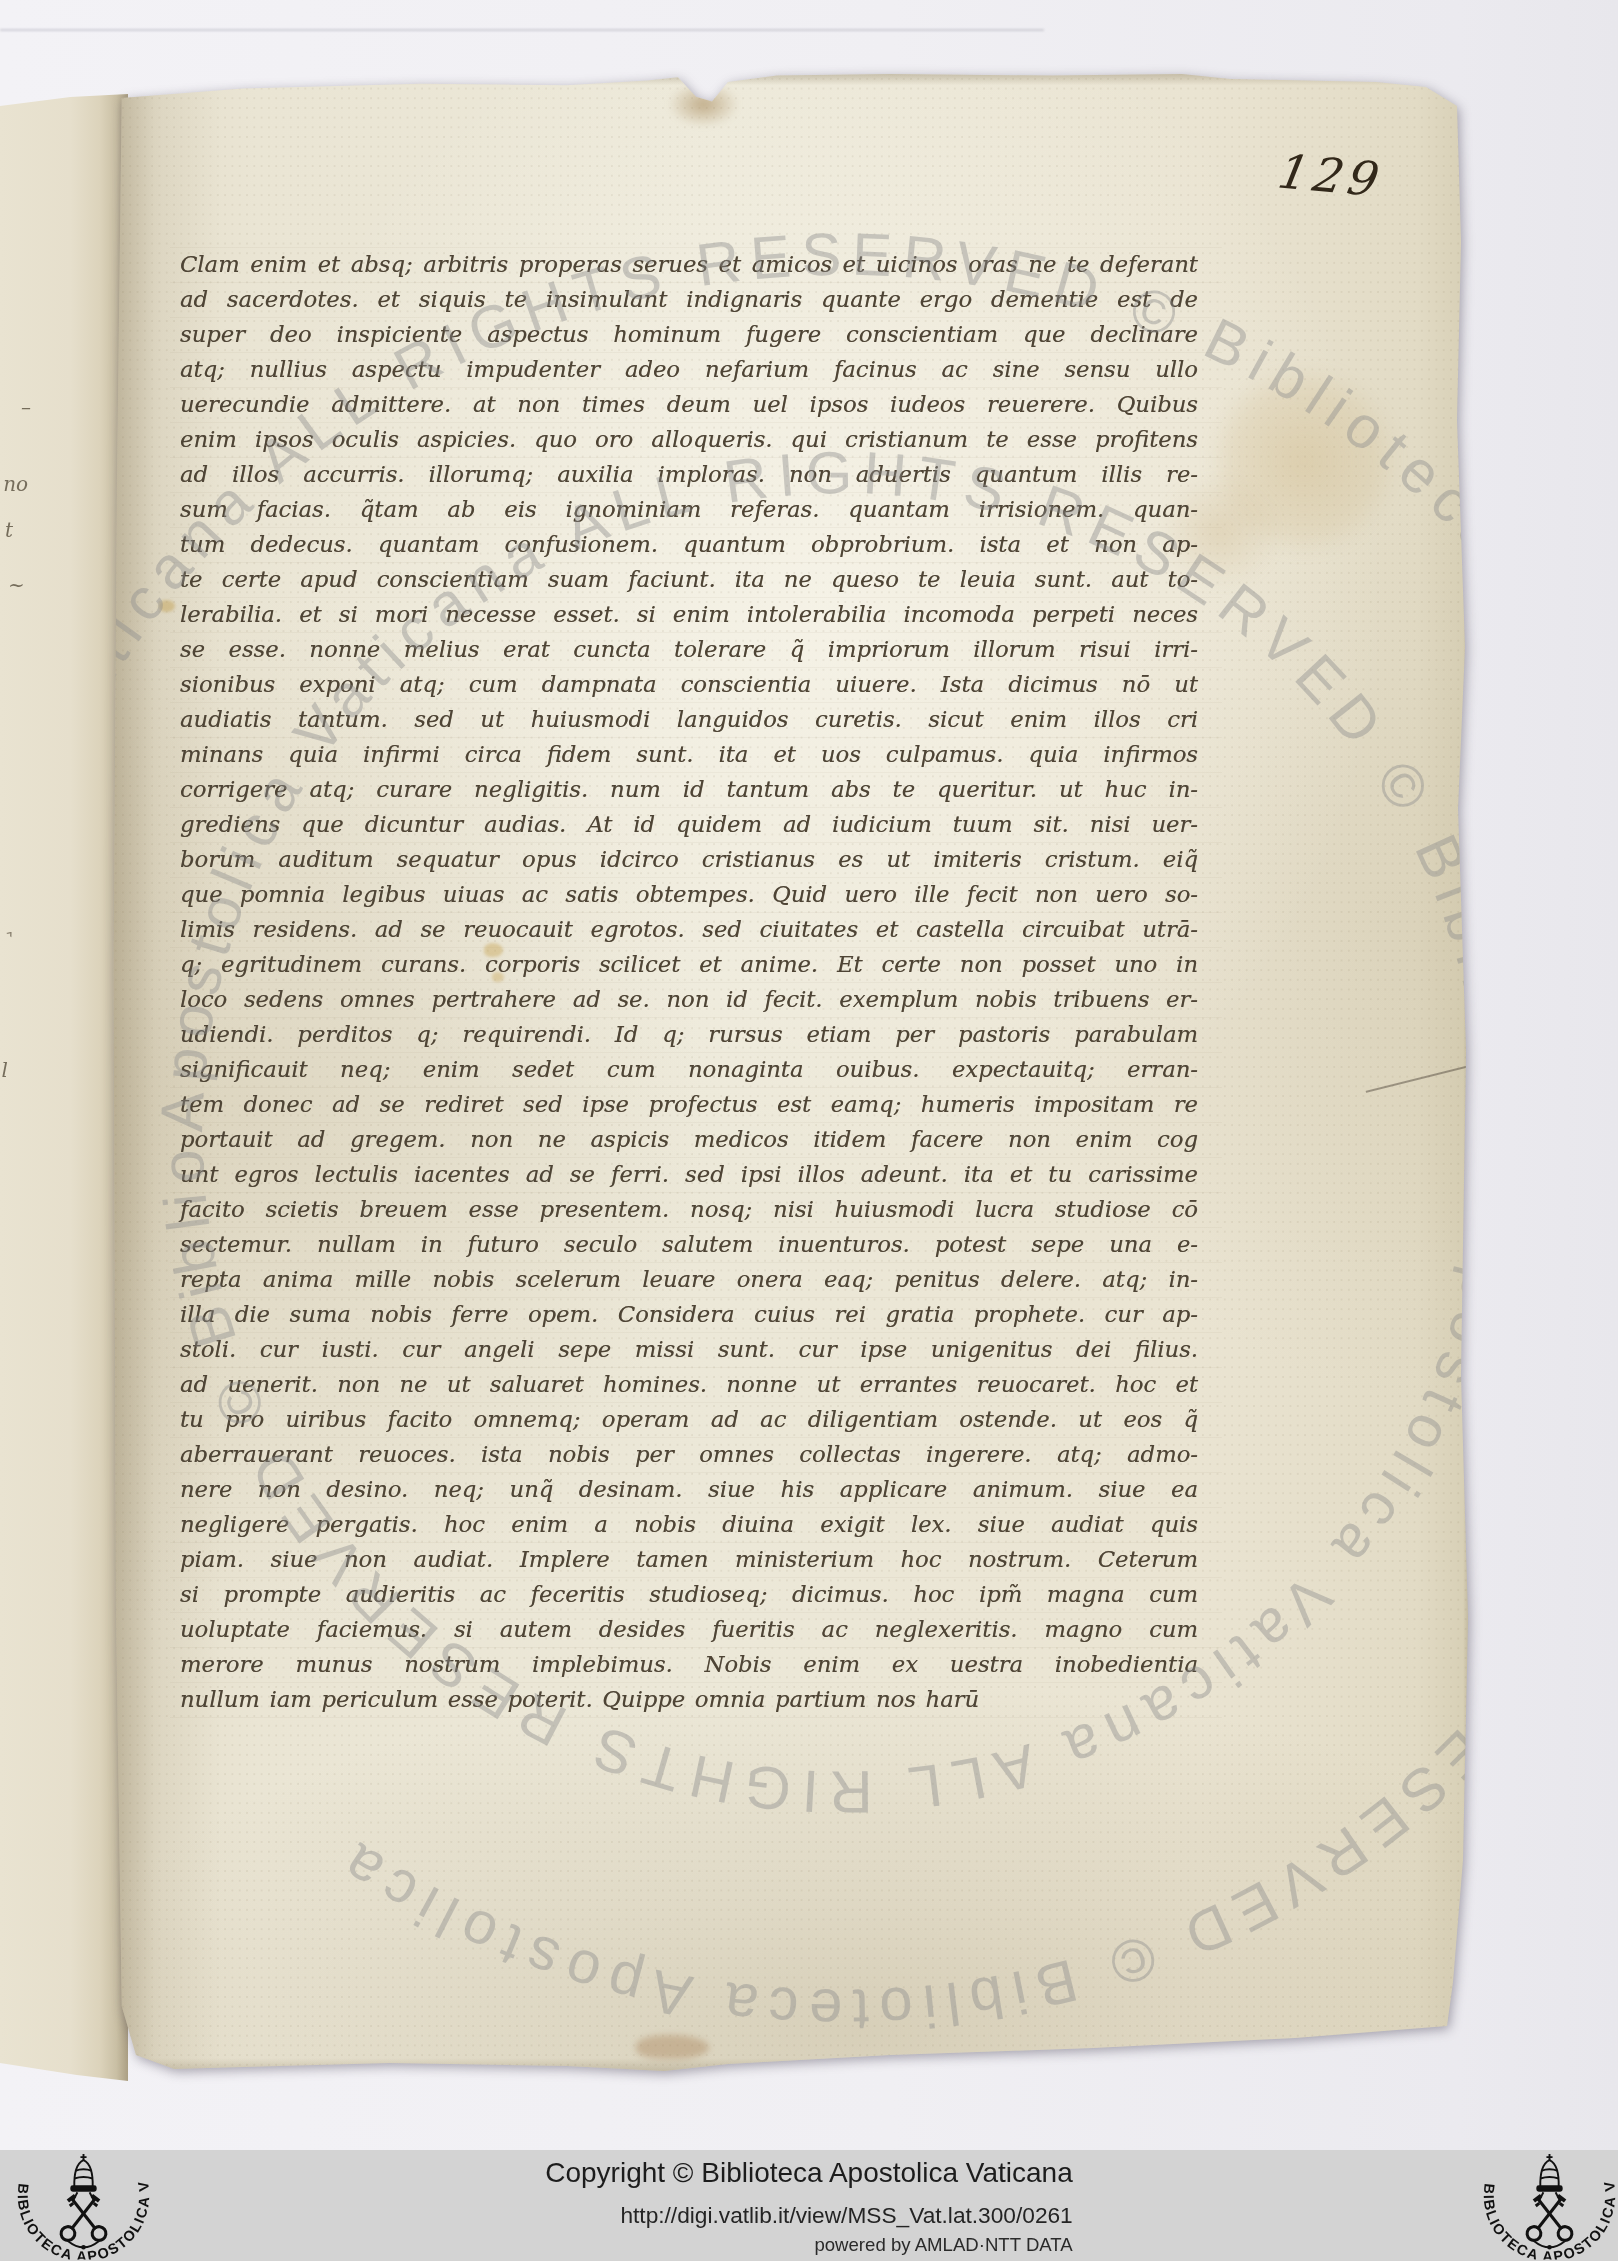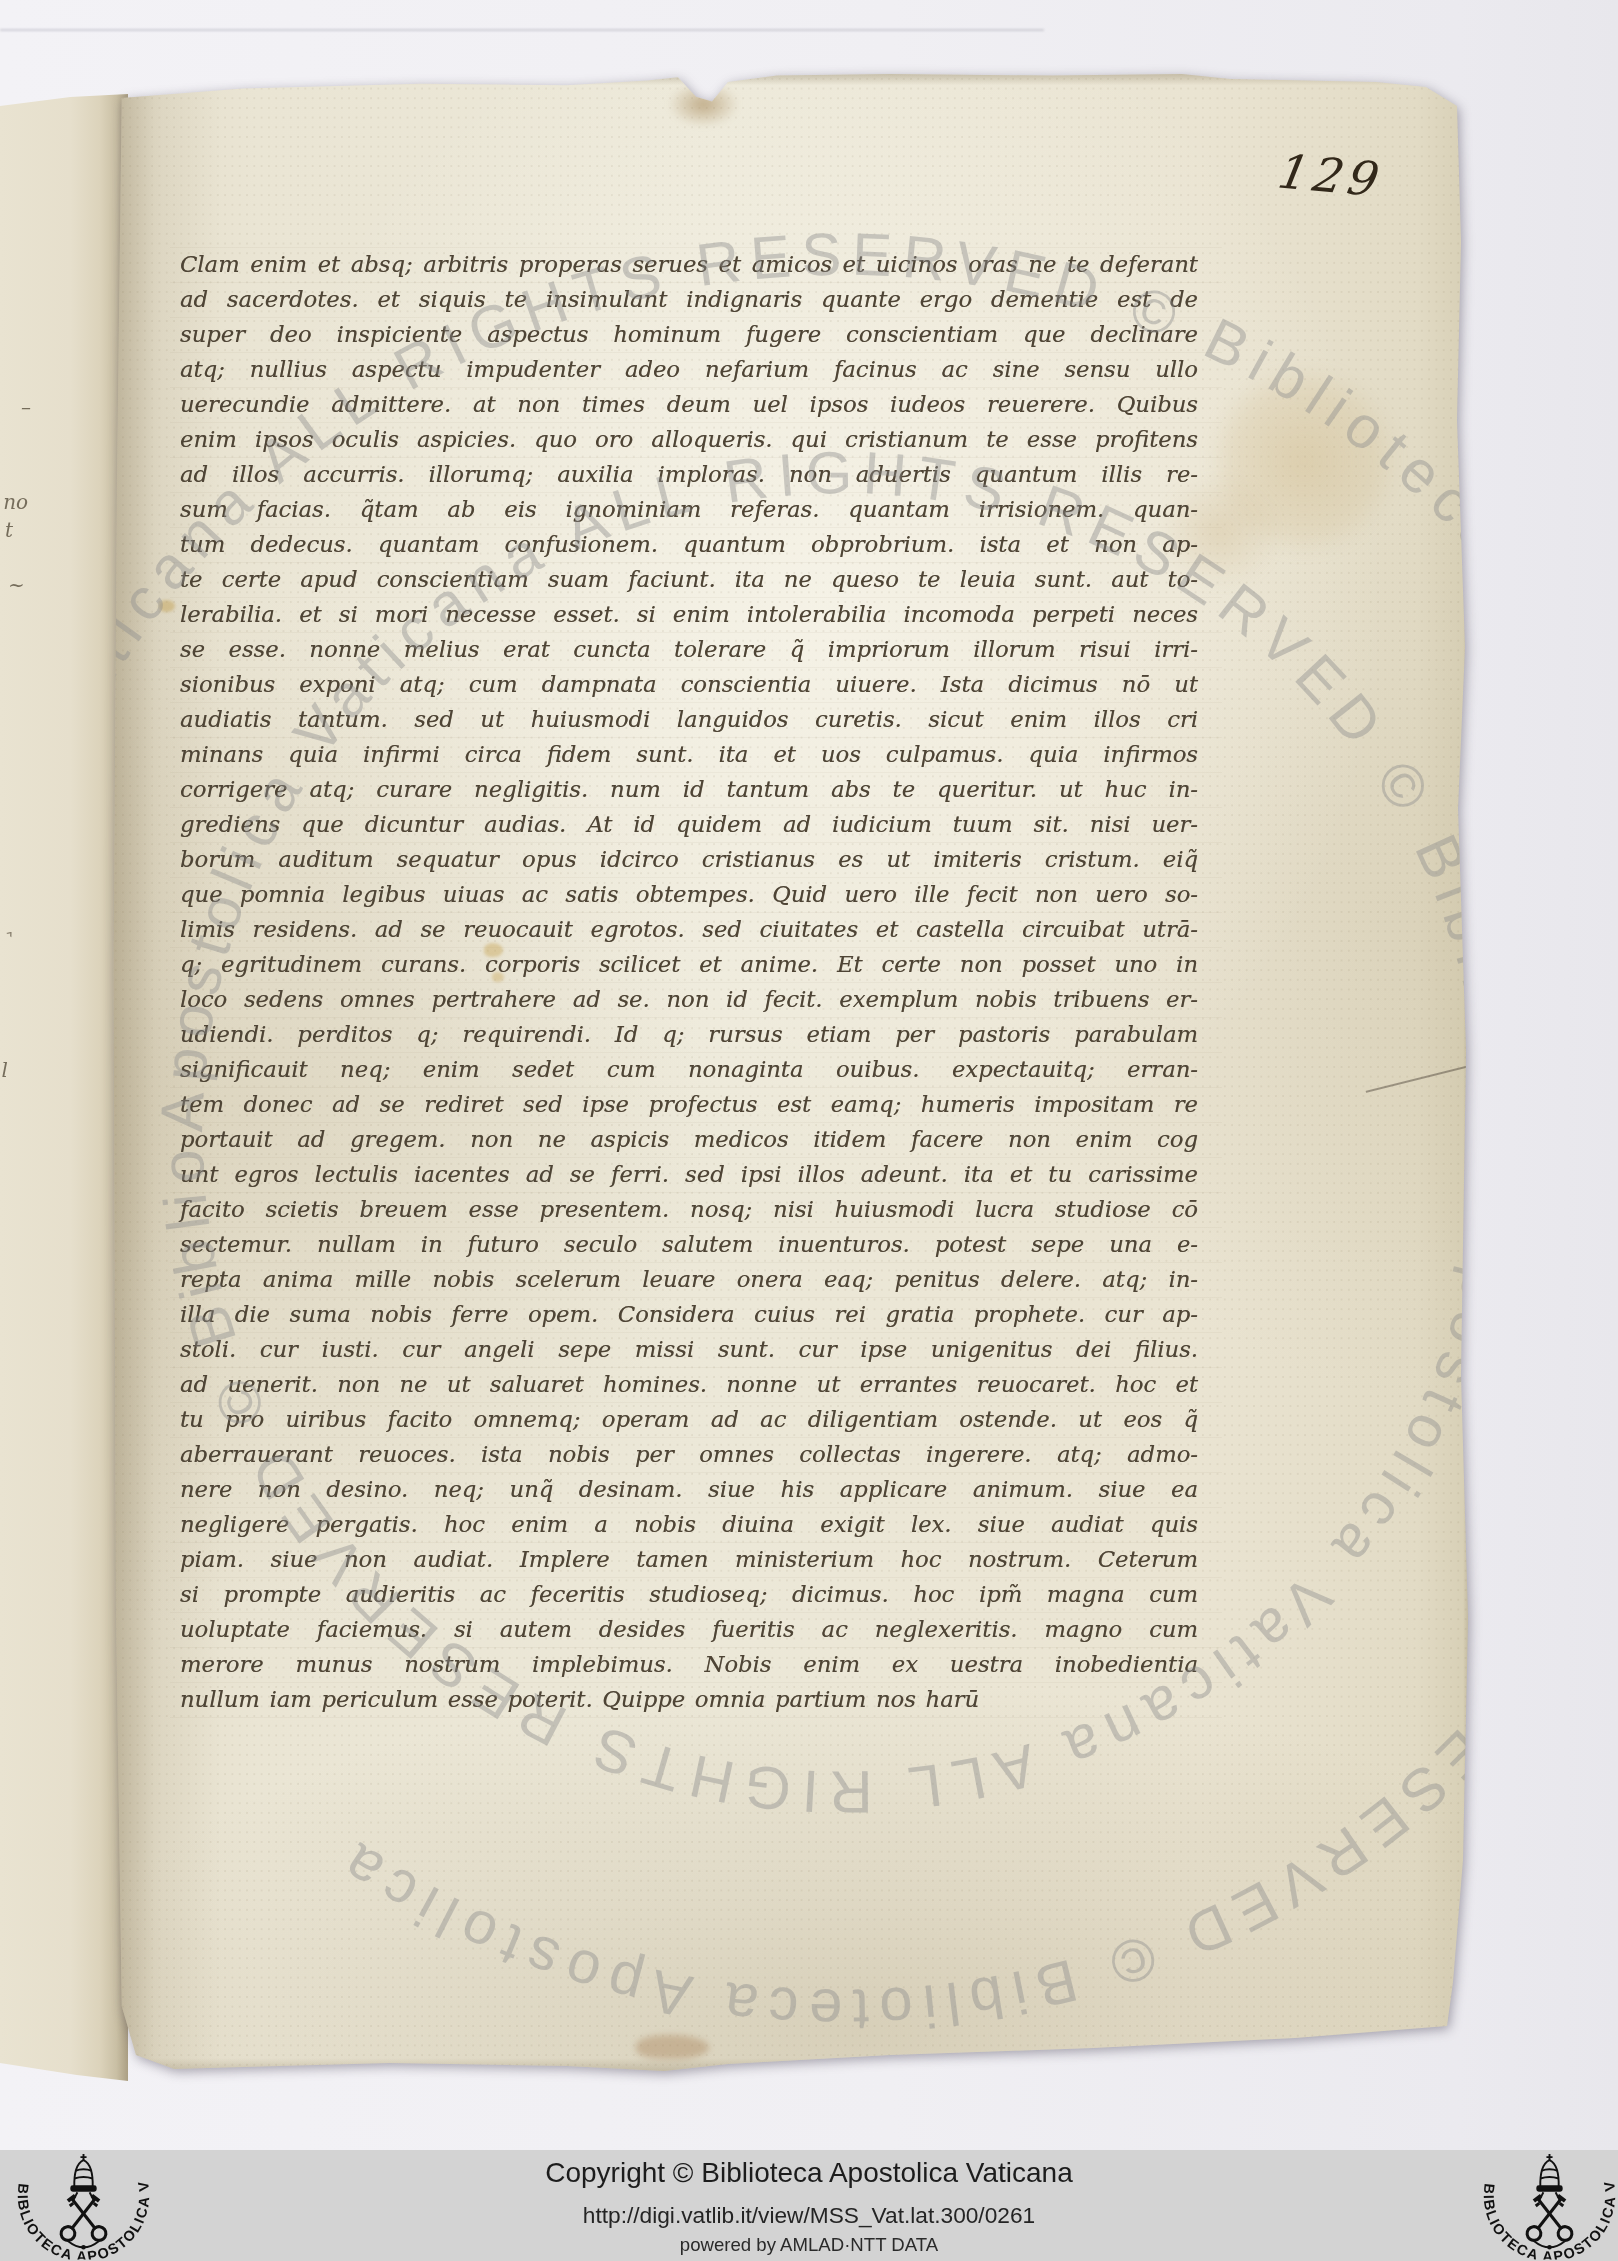--- a/index.html
+++ b/index.html
@@ -9,21 +9,21 @@
   .top-crease{position:absolute;left:0;top:29px;width:1044px;height:1.6px;
     background:rgba(150,150,162,.35);filter:blur(0.8px);}
 
   
   .left-sliver{position:absolute;left:0;top:94px;width:128px;height:1987px;
     background:linear-gradient(90deg,#e9e3d1 0%,#e6dfcc 55%,#dcd3bb 78%,#c9bfa4 91%,#ab9f83 100%);
     clip-path:polygon(0 0.6%,55% 0.15%,100% 0%,100% 100%,60% 99.7%,0 99.1%);}
   .frag{position:absolute;font-family:"DejaVu Serif",serif;font-style:italic;
     color:#59503f;opacity:.8;font-size:20px;}
   .frag-0{left:21px;top:301px;}
-  .frag-1{left:3.2px;top:396px;}
+  .frag-1{left:3.2px;top:378px;}
   .frag-2{left:4.9px;top:424px;}
   .frag-3{left:8px;top:479px;}
   .frag-4{left:13px;top:820px;transform:rotate(40deg);}
   .frag-5{left:1.6px;top:964px;}
 
   
   .parchment-wrap{position:absolute;inset:0;filter:drop-shadow(2.4px 3.2px 5.7px rgba(70,65,85,.45));}
   .parchment{position:absolute;left:112px;top:74px;width:1359px;height:1997px;
     background:
       radial-gradient(rgba(110,90,60,.09) 0.8px,transparent 1.1px),
@@ -75,21 +75,21 @@
     text-shadow:0.2px 0.2px 0.4px rgba(70,60,45,.55);}
   .ms-line:last-child{text-align-last:left;}
 
   .wm{position:absolute;left:0;top:0;pointer-events:none;}
   .wm text{font-family:"Liberation Sans",sans-serif;font-size:74px;letter-spacing:12px;
     fill:#8d8d8d;opacity:.42;}
 
   
   .footer{position:absolute;left:0;top:2150px;width:1618px;height:111px;background:#d3d3d3;
     display:flex;align-items:center;justify-content:center;}
-  .footer-text{text-align:center;color:#1c1c1c;line-height:1.25;}
+  .footer-text{text-align:right;color:#1c1c1c;line-height:1.25;}
   .f-line1{font-size:28px;}
   .f-line2{font-size:22.7px;color:#242424;margin-top:11px;}
   .f-line3{font-size:18.6px;color:#2a2a2a;margin-top:4px;}
   .emblem{position:absolute;top:50%;transform:translateY(-50%);width:159px;height:107px;}
   .emblem-left{left:4px;}
   .emblem-right{right:-11.3px;}
   .emblem text{font-family:"Liberation Sans",sans-serif;font-size:19px;font-weight:bold;
     letter-spacing:2px;fill:#111;}
 </style>
 </head>

